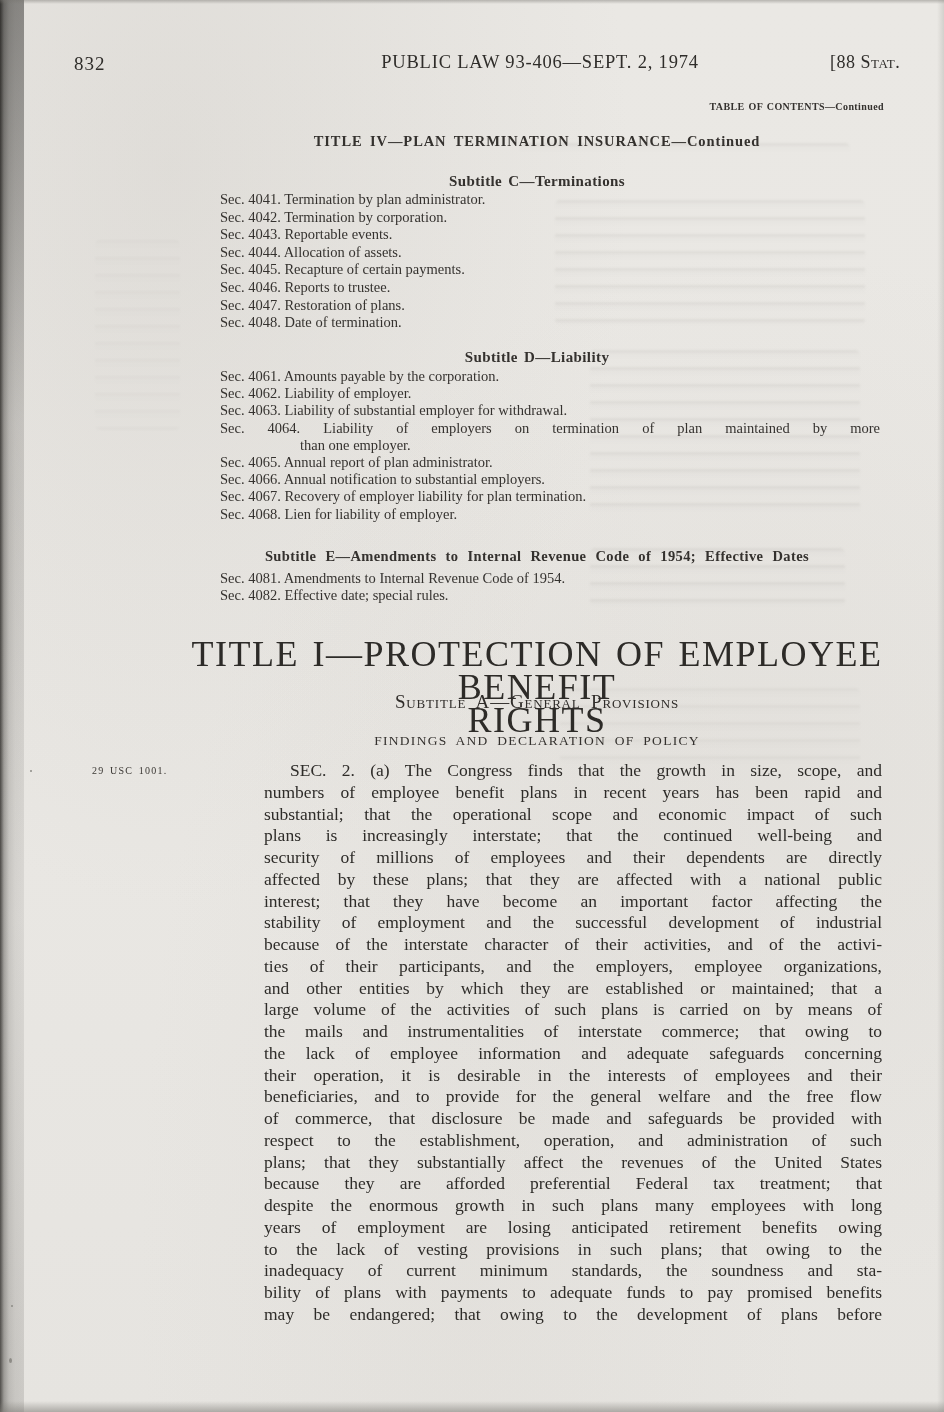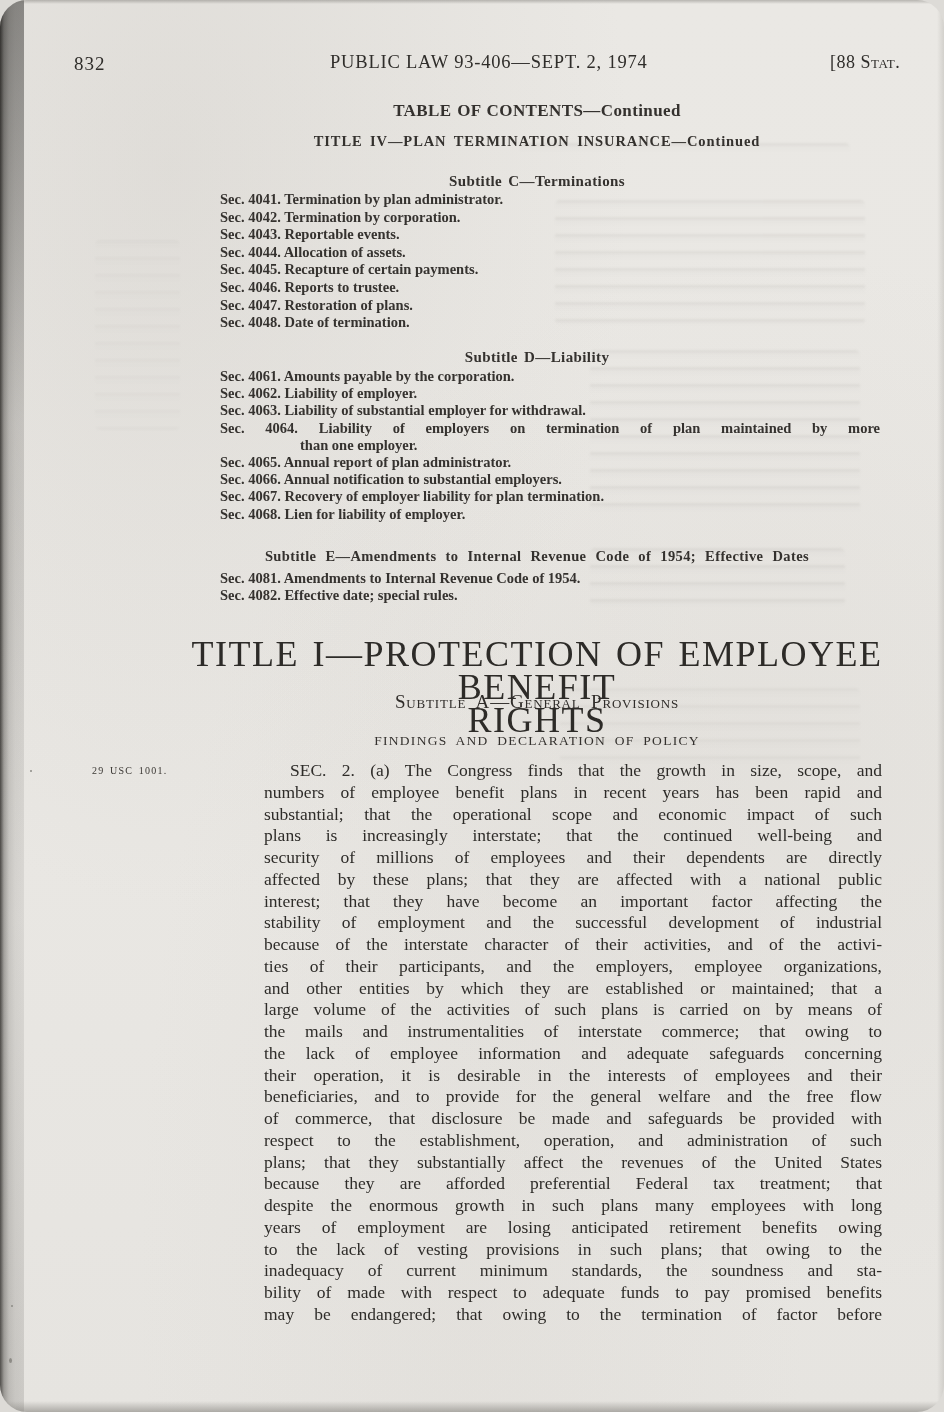--- a/index.html
+++ b/index.html
@@ -8,21 +8,20 @@
     width: 944px;
     height: 1412px;
     overflow: hidden;
     background:
       radial-gradient(ellipse at 18% 12%, rgba(196,192,186,0.28), transparent 42%),
       radial-gradient(ellipse at 82% 55%, rgba(205,201,195,0.22), transparent 48%),
       radial-gradient(ellipse at 50% 90%, rgba(210,206,200,0.18), transparent 50%),
       linear-gradient(180deg, #eae8e4 0%, #e9e7e3 60%, #e6e4e0 100%);
     font-family: "Liberation Serif", "DejaVu Serif", serif;
     color: #2f2d2a;
-    border-radius: 27px;
   }
   
   .edge-left {
     position: absolute; left: 0; top: 0; bottom: 0; width: 24px;
     background:
       linear-gradient(180deg, rgba(25,24,22,0.45) 0%, rgba(60,58,55,0.18) 30%, rgba(90,88,85,0.10) 65%, rgba(110,108,104,0.22) 100%),
       linear-gradient(90deg, rgba(45,43,40,0.85) 0px, rgba(95,93,89,0.45) 4px, rgba(140,138,133,0.22) 9px, rgba(160,158,153,0.08) 15px, rgba(160,158,153,0) 24px);
   }
   .edge-top { position: absolute; left: 0; right: 0; top: 0; height: 4px;
     background: linear-gradient(180deg, rgba(120,118,113,0.45), rgba(120,118,113,0)); }
@@ -50,35 +49,35 @@
   .g6 { top: 240px; left: 95px; width: 85px; height: 190px; opacity: 0.25; }
   .speck { position: absolute; background: #8d8b86; border-radius: 50%; }
   .s1 { left: 9px; top: 1358px; width: 3px; height: 5px; }
   .s2 { left: 11px; top: 1305px; width: 2px; height: 2px; }
   .s3 { left: 30px; top: 770px; width: 2px; height: 2px; }
 
   .c { text-align: center; }
 
   
   .pagenum { position: absolute; left: 74px; top: 53px; font-size: 19px; letter-spacing: 1px; }
-  .lawtitle { position: absolute; left: 330px; top: 52px; width: 420px; text-align: left;
+  .lawtitle { position: absolute; left: 330px; top: 52px; width: 420px; text-align: center;
     font-size: 18.5px; letter-spacing: 0.8px; }
   .stat { position: absolute; left: 830px; top: 52px; font-size: 18px; font-variant: small-caps; letter-spacing: 0.5px; }
 
   
   .toc-title { position: absolute; top: 101px; left: 190px; width: 694px;
-    font-weight: bold; font-size: 17px; letter-spacing: 0.4px; word-spacing: 1px; color: #34312e; }
+    font-weight: bold; font-size: 10px; letter-spacing: 0.4px; word-spacing: 1px; color: #34312e; text-align: right; }
   .toc-part { position: absolute; top: 133px; left: 190px; width: 694px;
     font-weight: bold; font-size: 14.5px; letter-spacing: 0.9px; word-spacing: 3px; color: #34312e; }
   .toc-sub { position: absolute; left: 190px; width: 694px;
     font-weight: bold; font-size: 15px; letter-spacing: 0.4px; word-spacing: 2px; color: #34312e; margin-top: 8px; }
   .subc { top: 165px; }
   .subd { top: 341px; }
   .sube { top: 540px; font-size: 14.5px; word-spacing: 5px; }
-  .toc-list { position: absolute; left: 220px; width: 660px; font-size: 14.5px; color: #35322f; font-weight: bold; }
+  .toc-list { position: absolute; left: 220px; width: 660px; font-size: 14.5px; color: #35322f; }
   .listc { top: 191px; line-height: 17.6px; }
   .listd { top: 368px; line-height: 17.2px; }
   .liste { top: 570px; line-height: 17.2px; }
   .toc-line { white-space: nowrap; }
   .toc-line.just { white-space: normal; text-align: justify; text-align-last: justify; }
   .toc-line.wrap { padding-left: 80px; }
 
   
   .title-i { position: absolute; top: 638px; left: 190px; width: 694px;
     font-size: 36px; letter-spacing: 1.5px; word-spacing: 3px; line-height: 33px; color: #2d2b28; }
@@ -180,17 +179,17 @@
     <div class="bl">their operation, it is desirable in the interests of employees and their</div>
     <div class="bl">beneficiaries, and to provide for the general welfare and the free flow</div>
     <div class="bl">of commerce, that disclosure be made and safeguards be provided with</div>
     <div class="bl">respect to the establishment, operation, and administration of such</div>
     <div class="bl">plans; that they substantially affect the revenues of the United States</div>
     <div class="bl">because they are afforded preferential Federal tax treatment; that</div>
     <div class="bl">despite the enormous growth in such plans many employees with long</div>
     <div class="bl">years of employment are losing anticipated retirement benefits owing</div>
     <div class="bl">to the lack of vesting provisions in such plans; that owing to the</div>
     <div class="bl">inadequacy of current minimum standards, the soundness and sta-</div>
-    <div class="bl">bility of made with respect to adequate funds to pay promised benefits</div>
-    <div class="bl">may be endangered; that owing to the termination of factor before</div>
+    <div class="bl">bility of plans with payments to adequate funds to pay promised benefits</div>
+    <div class="bl">may be endangered; that owing to the development of plans before</div>
   </div>
 
 </div>
 
 </body></html>

